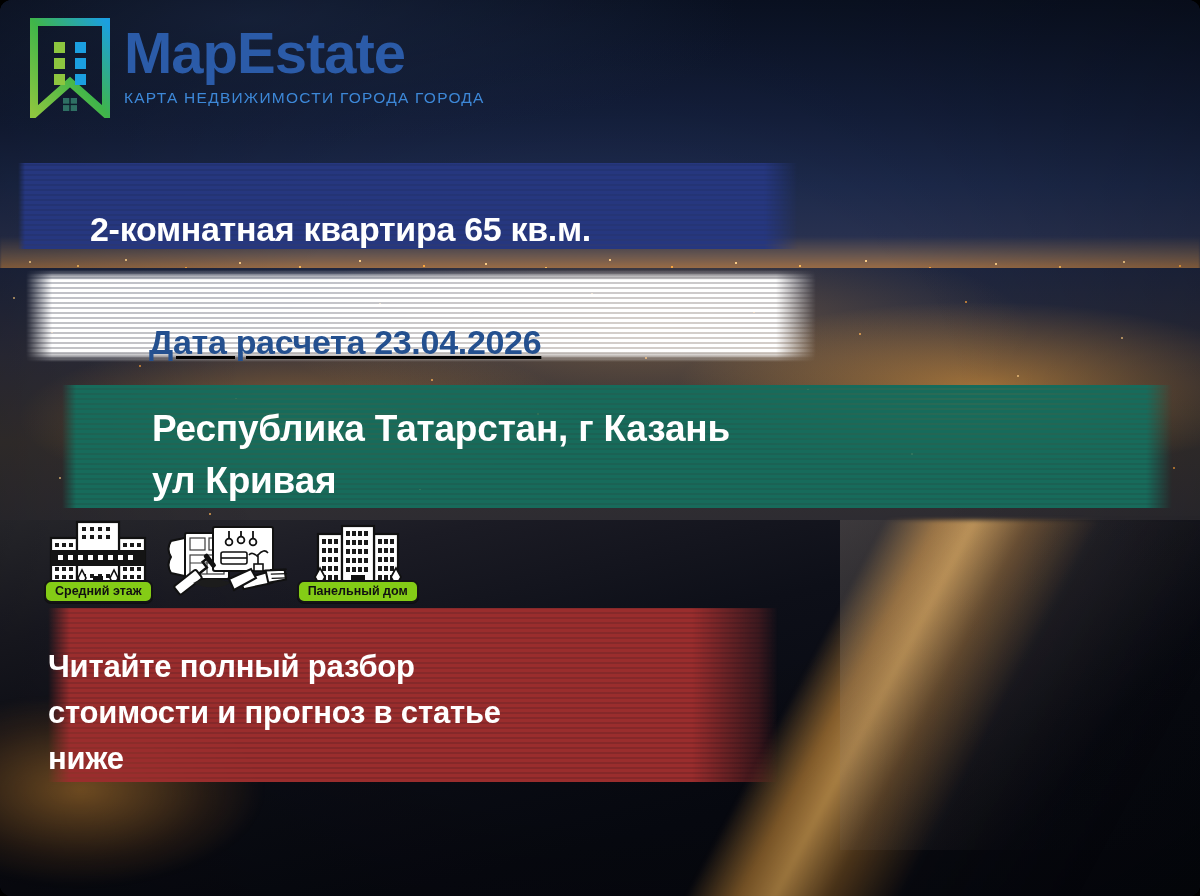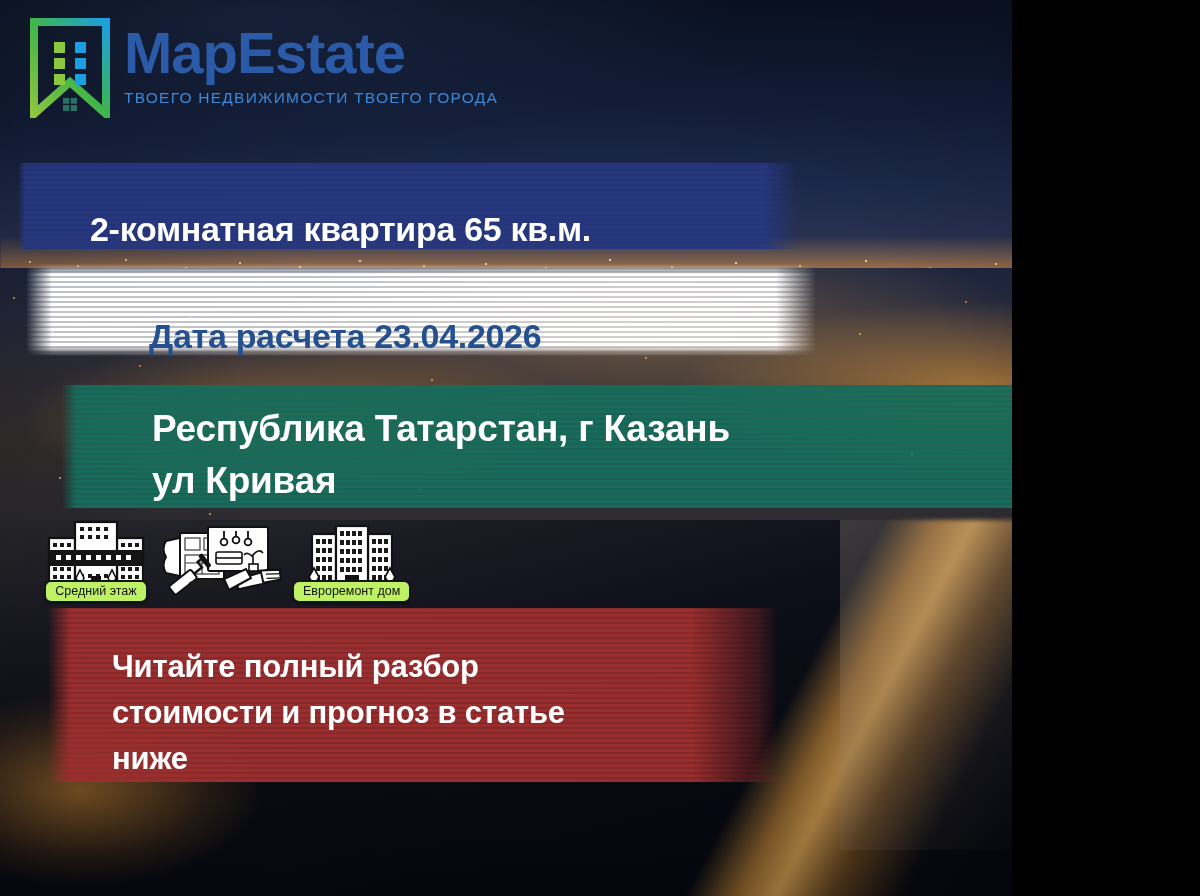--- a/index.html
+++ b/index.html
@@ -2,25 +2,26 @@
 <html lang="ru"><head>
 <meta charset="utf-8">
 <style>
   html, body {
     margin: 0;
     padding: 0;
     background: #000;
   }
   .poster {
     position: relative;
-    width: 1012px;
+    width: 1200px;
     height: 896px;
     overflow: hidden;
     font-family: "Liberation Sans", "DejaVu Sans", sans-serif;
     background: #0a1020;
+    border-radius: 12px;
   }
 
   
   .bg {
     position: absolute;
     inset: 0;
     overflow: hidden;
   }
   
   .bg-sky {
@@ -224,21 +225,21 @@
   }
   .b-blue .banner-text {
     margin-left: 72px;
     color: #ffffff;
     font-size: 34px;
     font-weight: 700;
     letter-spacing: -.3px;
   }
 
   
-  .b-white { left: 26px; top: 264px; width: 790px; height: 92px; }
+  .b-white { left: 26px; top: 270px; width: 790px; height: 92px; text-decoration: underline; }
   .b-white .banner-inner {
     background: #ffffff;
     -webkit-mask-image:
       linear-gradient(90deg, transparent 0px, #000 26px, #000 calc(100% - 40px), transparent 100%),
       linear-gradient(180deg, transparent 0px, #000 10px, #000 calc(100% - 10px), transparent 100%),
       repeating-linear-gradient(0deg, #000 0px, #000 3px, rgba(0,0,0,.72) 3px, rgba(0,0,0,.72) 5px);
       mask-image:
       linear-gradient(90deg, transparent 0px, #000 26px, #000 calc(100% - 40px), transparent 100%),
       linear-gradient(180deg, transparent 0px, #000 10px, #000 calc(100% - 10px), transparent 100%),
       repeating-linear-gradient(0deg, #000 0px, #000 3px, rgba(0,0,0,.72) 3px, rgba(0,0,0,.72) 5px);
@@ -282,21 +283,20 @@
     -webkit-mask-image:
       linear-gradient(90deg, transparent 0px, #000 22px, #000 calc(100% - 86px), rgba(0,0,0,.35) calc(100% - 20px), transparent 100%),
       repeating-linear-gradient(0deg, #000 0px, #000 3px, rgba(0,0,0,.86) 3px, rgba(0,0,0,.86) 5px);
       mask-image:
       linear-gradient(90deg, transparent 0px, #000 22px, #000 calc(100% - 86px), rgba(0,0,0,.35) calc(100% - 20px), transparent 100%),
       repeating-linear-gradient(0deg, #000 0px, #000 3px, rgba(0,0,0,.86) 3px, rgba(0,0,0,.86) 5px);
     -webkit-mask-composite: source-in;
     mask-composite: intersect;
   }
   .b-red .banner-text {
-    margin-left: 64px;
     color: #ffffff;
     font-size: 31px;
     font-weight: 700;
     line-height: 1.48;
     letter-spacing: -.2px;
   }
 
   
   .badges {
     position: absolute;
@@ -308,26 +308,26 @@
   }
   .badge {
     position: relative;
     display: flex;
     flex-direction: column;
     align-items: center;
   }
   .badge-art { display: block; }
   .badge-pill {
     margin-top: -12px;
-    background: #bef264;
+    background: #84cc16;
     border: 2.5px solid #141414;
     border-radius: 7px;
     padding: 2px 9px 3px;
     font-size: 12.5px;
-    font-weight: 400;
+    font-weight: 700;
     color: #111;
     white-space: nowrap;
     box-shadow: 0 1px 0 rgba(0,0,0,.4);
     position: relative;
     z-index: 3;
   }
   .badge-euro .badge-pill {
     font-size: 19px;
     border-radius: 10px;
     padding: 2px 12px 4px;
@@ -374,21 +374,21 @@
         <rect x="45" y="40" width="11" height="11" fill="#1b9fe0"></rect>
         <rect x="45" y="56" width="11" height="11" fill="#1b9fe0"></rect>
 
         <rect x="33" y="80" width="14" height="13" fill="#2e6f63"></rect>
         <rect x="39.3" y="80" width="1.4" height="13" fill="#0d1d2b"></rect>
         <rect x="33" y="85.7" width="14" height="1.4" fill="#0d1d2b"></rect>
       </svg>
     </span>
     <div class="logo-text">
       <div class="logo-title">MapEstate</div>
-      <div class="logo-tagline">ТВОЕГО НЕДВИЖИМОСТИ ТВОЕГО ГОРОДА</div>
+      <div class="logo-tagline">КАРТА НЕДВИЖИМОСТИ ГОРОДА ГОРОДА</div>
     </div>
   </div>
 
   <div class="banner b-blue">
     <div class="banner-inner"></div>
     <div class="banner-text">2-комнатная квартира 65 кв.м.</div>
   </div>
 
   <div class="banner b-white">
     <div class="banner-inner"></div>
@@ -604,21 +604,21 @@
           </g>
 
           <rect x="45" y="63" width="14" height="11" fill="#111"></rect>
 
           <rect x="4" y="74" width="96" height="2.4" fill="#111"></rect>
 
           <path d="M14 74 l-5 -9 l5 -9 l5 9 z" fill="#fff" stroke="#111" stroke-width="1.7"></path>
           <path d="M90 74 l-5 -9 l5 -9 l5 9 z" fill="#fff" stroke="#111" stroke-width="1.7"></path>
         </svg>
       </span>
-      <span class="badge-pill">Евроремонт дом</span>
+      <span class="badge-pill">Панельный дом</span>
     </div>
   </div>
 
   <div class="banner b-red">
     <div class="banner-inner"></div>
     <div class="banner-text">Читайте полный разбор
 стоимости и прогноз в статье
 ниже</div>
   </div>
 

